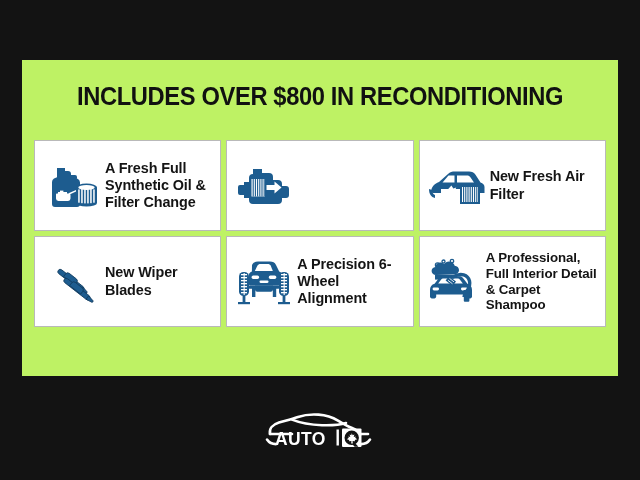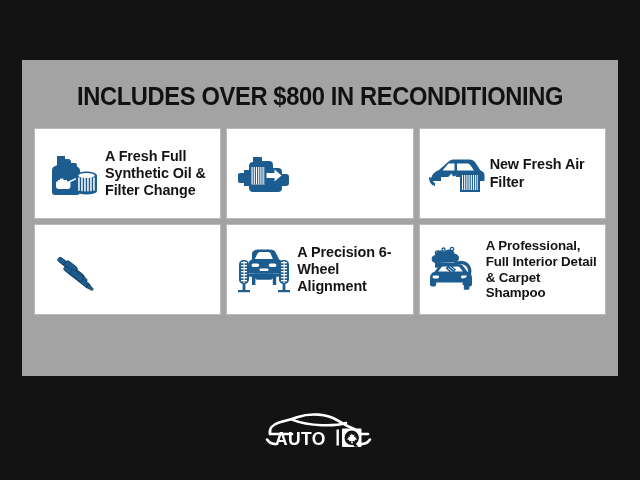--- a/index.html
+++ b/index.html
@@ -6,42 +6,42 @@
   body{
     width:640px;height:480px;overflow:hidden;
     background:#131313;
     font-family:"Liberation Sans","DejaVu Sans",sans-serif;
   }
   #stage{position:relative;width:640px;height:480px;background:#131313;}
 
   
   #panel{
     position:absolute;left:22px;top:60px;width:596px;height:316px;
-    background:#a3a3a3;
+    background:#bef264;
     box-sizing:border-box;
     padding:0;
   }
 
   
   #headline{
     position:absolute;left:0;top:22px;width:596px;
     text-align:center;
     font-family:"Liberation Sans","DejaVu Sans",sans-serif;
     font-weight:bold;
     font-size:25.5px;
     letter-spacing:-0.4px;
     color:#111111;
     transform:scaleX(0.93);
     transform-origin:center center;
     white-space:nowrap;
   }
 
   
   #grid{
-    position:absolute;left:12px;top:68px;
+    position:absolute;left:12px;top:80px;
     width:572px;
     display:grid;
     grid-template-columns:1fr 1fr 1fr;
     grid-template-rows:91px 91px;
     column-gap:5px;
     row-gap:5px;
   }
   .box{
     border:1px solid #b9b9b9;
     background:#ffffff;
@@ -195,20 +195,21 @@
               </g>
 
               <g transform="rotate(38 32 33)">
                 <path d="M20 29.5 h27 a2.4 2.4 0 0 1 0 4.8 H20 a2.4 2.4 0 0 1 0 -4.8z"></path>
                 <path d="M28 27.6 h9 a2.6 2.6 0 0 1 2.6 2.6 v3.4 h-14 v-3.4 a2.6 2.6 0 0 1 2.4 -2.6z"></path>
                 <path d="M47 30 l6.5 1.2 a1.2 1.2 0 0 1 0 1.9 L47 34.3z"></path>
               </g>
             </g>
           </svg>
         </span>
+        <span class="lbl">New Wiper Blades</span>
       </div>
 
       <div class="box">
         <span class="ico">
           <svg width="58" height="56" viewBox="0 0 58 56">
 
             <g fill="#1d5c8f">
               <path d="M17 11 c1.2 -2.4 3.2 -3.4 6 -3.4 h12 c2.8 0 4.8 1 6 3.4 l3.2 6.4 c2.2 0.8 3.3 2.4 3.3 4.8 v7 c0 1.4 -1 2.4 -2.4 2.4 H16 c-1.4 0 -2.4 -1 -2.4 -2.4 v-7 c0 -2.4 1.1 -4 3.3 -4.8z"></path>
               <path d="M20 31.5 h18 v4 c0 1.2 -1 2.2 -2.2 2.2 H22.2 c-1.2 0 -2.2 -1 -2.2 -2.2z"></path>
               <rect x="13.5" y="31.5" width="31" height="3.2" rx="1.2"></rect>

